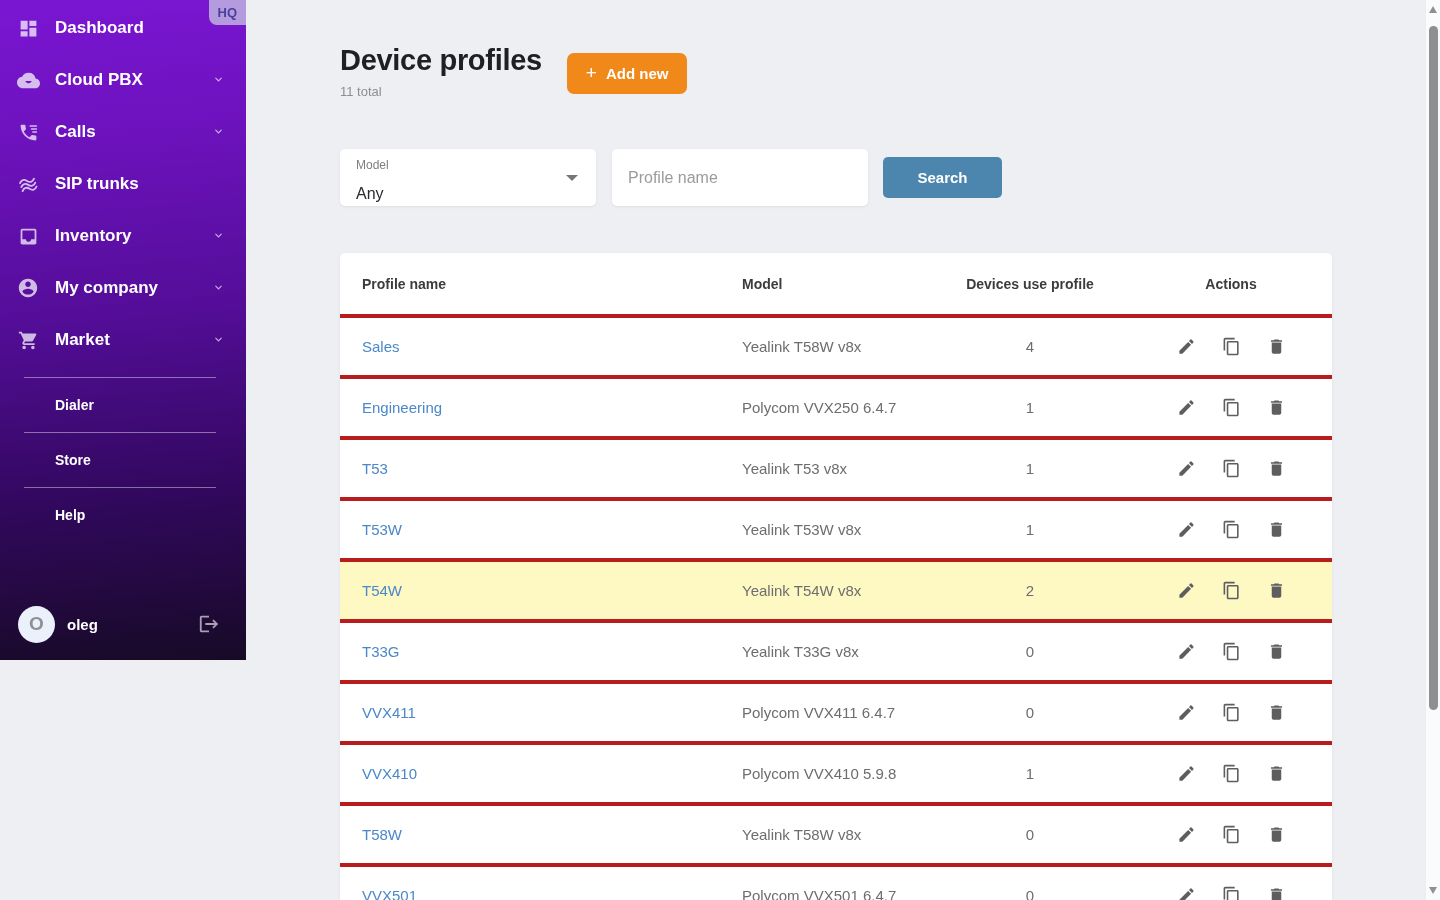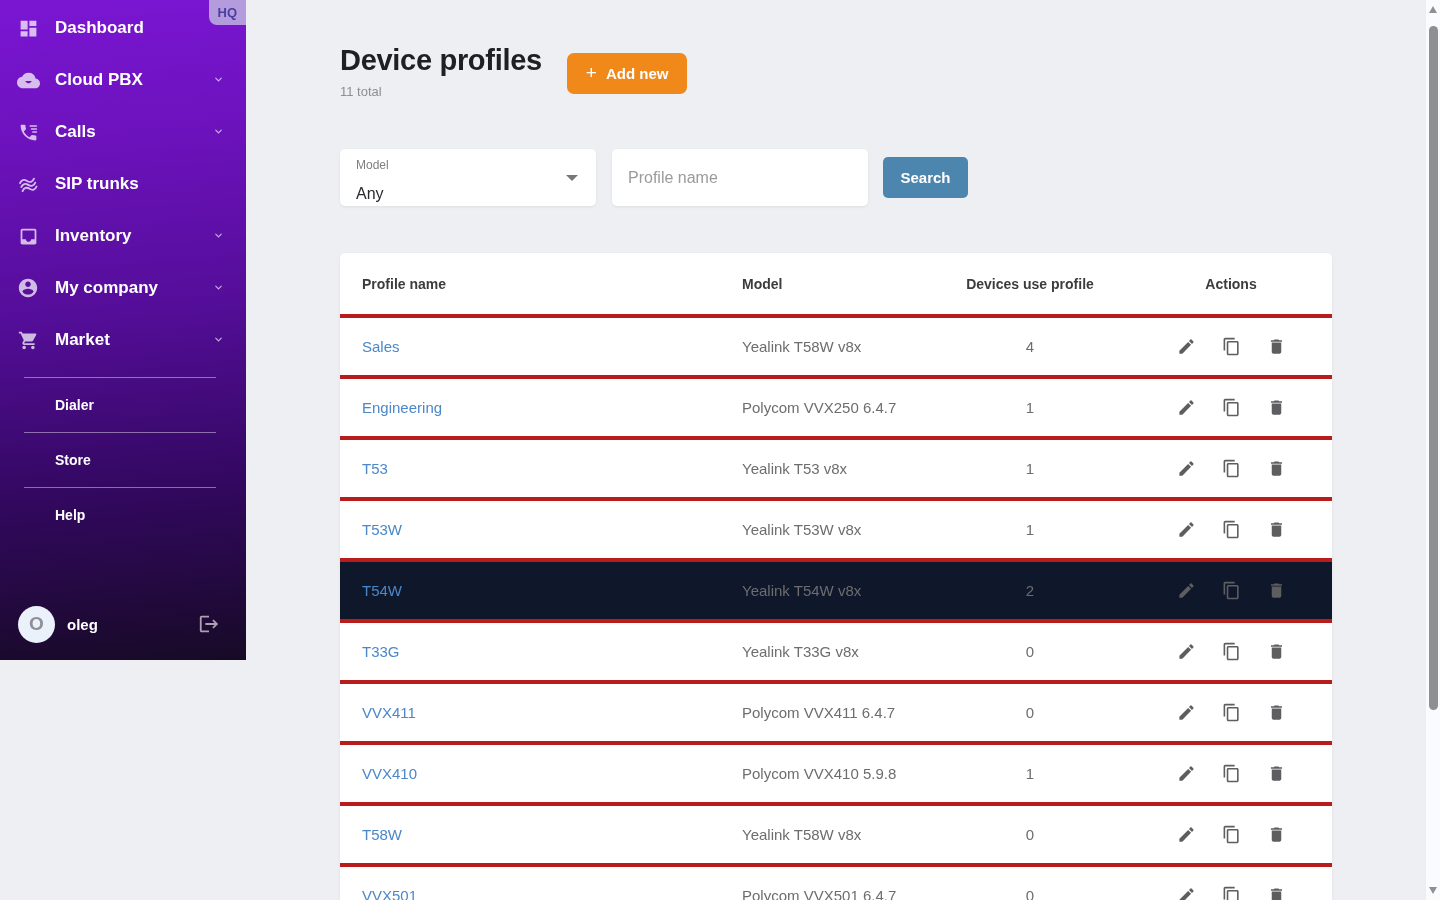--- a/index.html
+++ b/index.html
@@ -101,39 +101,39 @@
     background: #fff; border-radius: 5px;
     box-shadow: 0 1px 3px rgba(0,0,0,0.07);
   }
   .input-card input {
     width: 100%; height: 100%; border: none; outline: none; background: transparent;
     padding: 0 16px; font-family: inherit; font-size: 16px; color: #2A2A2E;
   }
   .input-card input::placeholder { color: #9B9B9F; }
   .search-btn {
     margin-left: 15px;
-    width: 85px; height: 41px;
+    width: 119px; height: 41px;
     background: #4C86AE; color: #fff; border: none; border-radius: 5px;
     font-family: inherit; font-size: 15px; font-weight: bold; cursor: pointer;
   }
 
   .table-card {
     margin-top: 47px;
     background: #fff; border-radius: 5px 5px 0 0;
     box-shadow: 0 1px 3px rgba(0,0,0,0.07);
   }
   .thead, .trow {
     display: grid;
     grid-template-columns: 380px 230px 160px 1fr;
     align-items: center;
     height: 61px;
   }
   .thead { font-size: 14px; font-weight: bold; color: #3C3C3F; }
   .trow { border-top: 4px solid #b91c1c; font-size: 15px; }
-  .trow.highlighted { background: #0f172a; }
+  .trow.highlighted { background: #fef9c3; }
   .cell-1 { padding-left: 22px; }
   .cell-2 { padding-left: 22px; color: #6D6D70; }
   .cell-3 { text-align: center; color: #6D6D70; }
   .cell-4 { display: flex; justify-content: center; padding-left: 20px; gap: 26px; }
   .thead .cell-2 { color: #3C3C3F; }
   .thead .cell-3, .thead .cell-4 { color: #3C3C3F; text-align: center; display: block; }
   .profile-link { color: #4B87C9; text-decoration: none; cursor: pointer; }
   .act-btn { cursor: pointer; display: flex; }
   .act-btn svg { fill: #5E5E61; }
 

